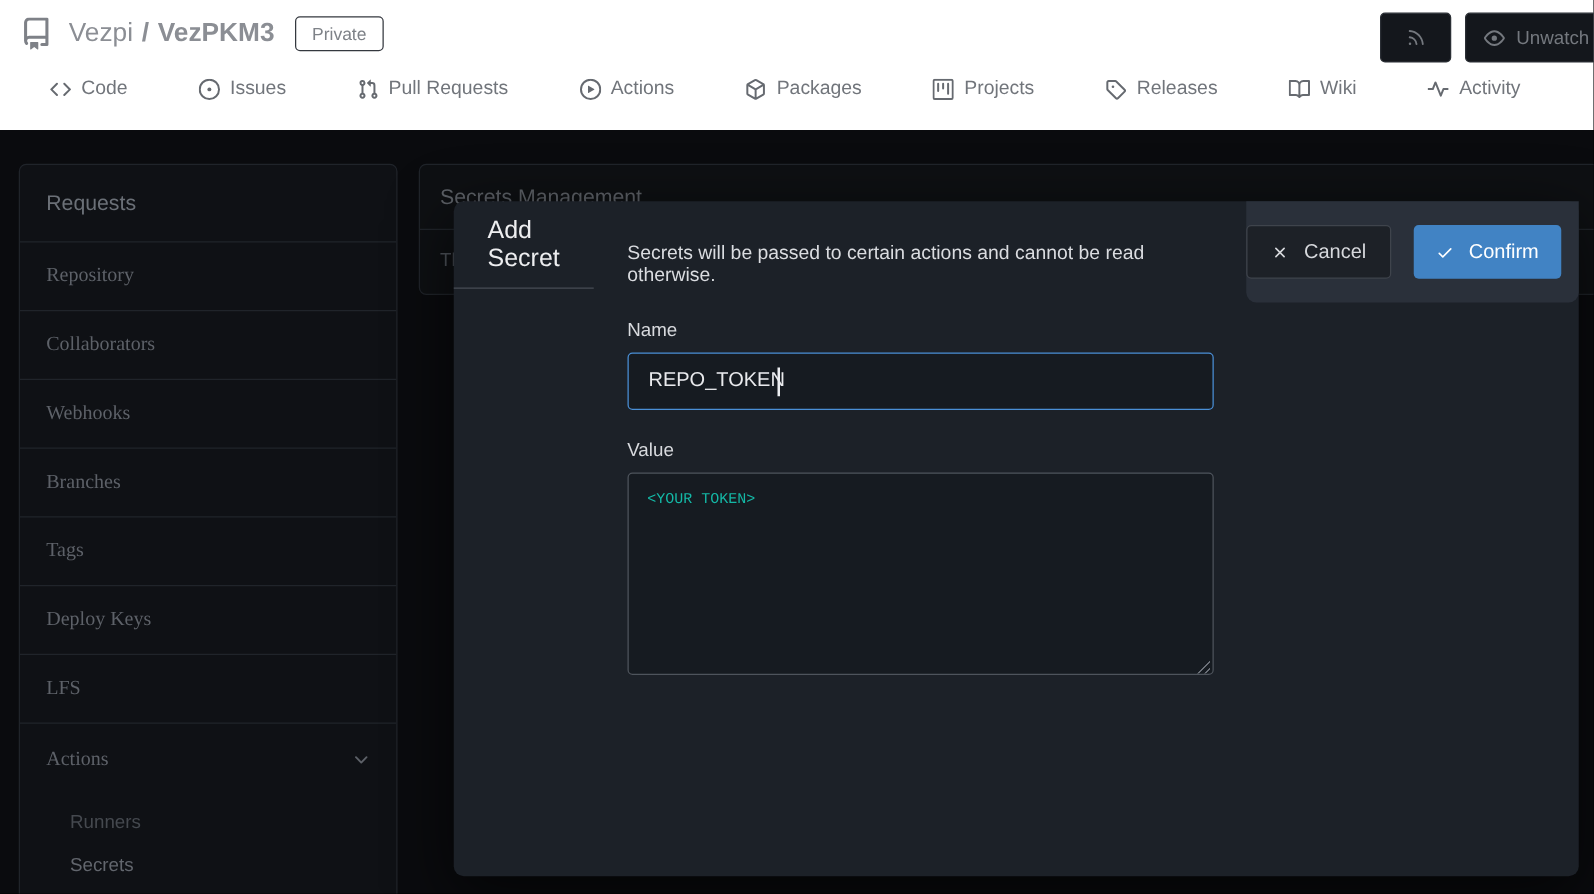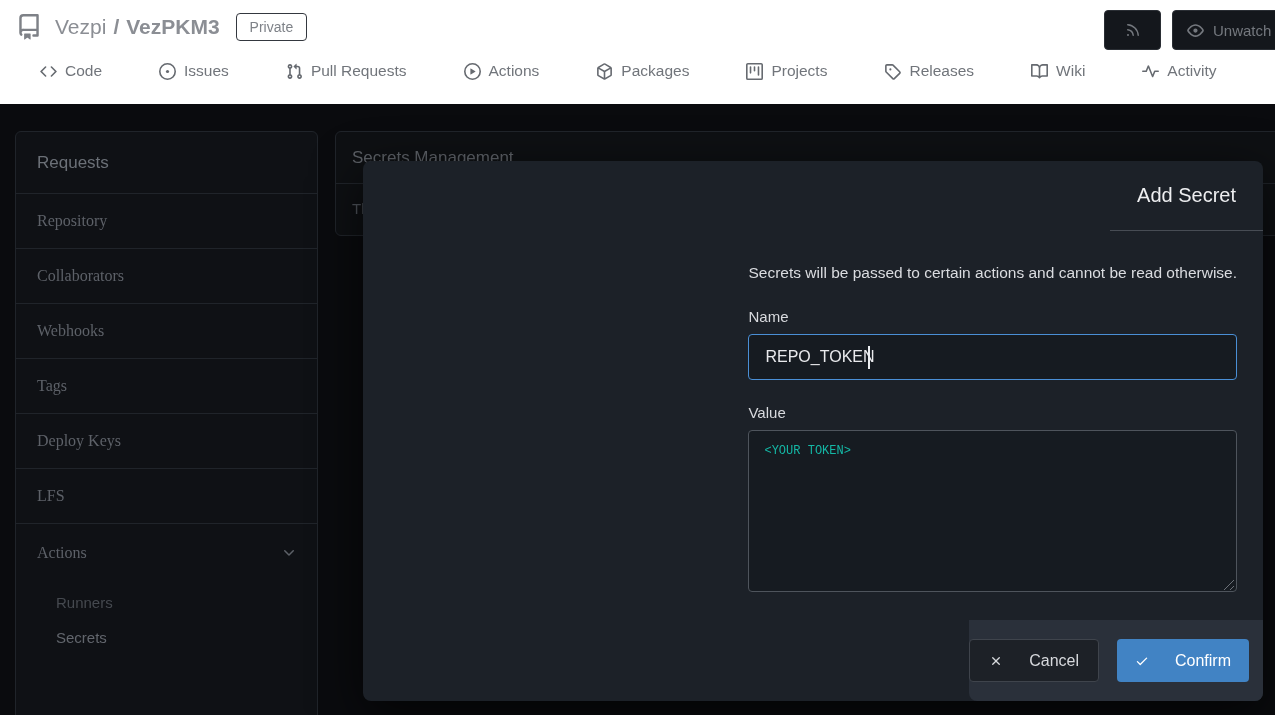--- a/index.html
+++ b/index.html
@@ -57,21 +57,21 @@
     background:#0e1013; border:1px solid #20242a; border-radius:6px;
   }
   .panel-heading { height:52px; border-bottom:1px solid #20242a; display:flex; align-items:center; padding-left:16px; font-size:17px; color:#5d6167; }
   .panel-desc { padding:16px; font-size:15px; color:#4e535a; }
 
   
   .modal-backdrop { position:absolute; inset:0; background:transparent; }
   .modal {
     position:absolute; left:363px; top:161px; width:900px; height:540px;
     background:#1c2128; border-radius:8px; box-shadow:0 14px 50px rgba(0,0,0,.65);
-    display:flex; flex-direction:column;align-items:flex-end;
+    display:flex; flex-direction:row;
   }
   .modal-header {
     height:70px; flex:0 0 70px; display:flex; align-items:center; padding:0 27px;
     font-size:20px; font-weight:500; color:#edeef0; border-bottom:1px solid #474c54;
   }
   .modal-body { flex:1; padding:33px 26px 0 27px; }
   .modal-desc { font-size:15.5px; color:#dadce0; margin-bottom:26px; }
   .field-label { font-size:15px; font-weight:500; color:#d8dade; margin-bottom:9px; }
   .field-label.second { margin-top:24px; }
   .input-wrap { position:relative; }
@@ -91,21 +91,21 @@
   .resize-handle {
     position:absolute; right:3px; bottom:6px; width:13px; height:13px;
     background:repeating-linear-gradient(135deg, transparent 0 3px, #6b7078 3px 4px);
     clip-path:polygon(100% 0, 100% 100%, 0 100%);
     cursor:nwse-resize;
   }
   .modal-footer {
     flex:0 0 81px; height:81px; background:#2a303a; border-radius:0 0 8px 8px;
     display:flex; align-items:center; justify-content:flex-end; gap:18px; padding-right:14px;
   }
-  .btn { height:43px; border-radius:4px; display:flex; align-items:center; gap:26px; font-size:16px; cursor:pointer; border:none; font-family:"Liberation Sans", sans-serif; }
+  .btn { height:43px; border-radius:4px; display:flex; align-items:center; gap:12px; font-size:16px; cursor:pointer; border:none; font-family:"Liberation Sans", sans-serif; }
   .btn-cancel { padding:0 19px; background:#1d2127; border:1px solid #3f444c; color:#d7d9dd; }
   .btn-confirm { padding:0 18px; background:#4183c4; color:#ffffff; }
 </style>
 </head>
 <body>
 
 <div class="screen">
 
   <div class="header-bar">
     <div class="repo-title-row">
@@ -214,20 +214,21 @@
         <span>Activity</span>
       </div>
     </div>
   </div>
 
   <div class="sidebar">
     <div class="side-title">Requests</div>
     <div class="side-item">Repository</div>
     <div class="side-item">Collaborators</div>
     <div class="side-item">Webhooks</div>
+    <div class="side-item">Branches</div>
     <div class="side-item">Tags</div>
     <div class="side-item">Deploy Keys</div>
     <div class="side-item">LFS</div>
     <div class="side-item actions">
       <span>Actions</span>
       <span>
           <svg width="16" height="16" viewBox="0 0 16 16">
             <path d="M12.78 5.22a.749.749 0 0 1 0 1.06l-4.25 4.25a.749.749 0 0 1-1.06 0L3.22 6.28a.749.749 0 1 1 1.06-1.06L8 8.939l3.72-3.719a.749.749 0 0 1 1.06 0Z"></path>
           </svg>
         </span>

